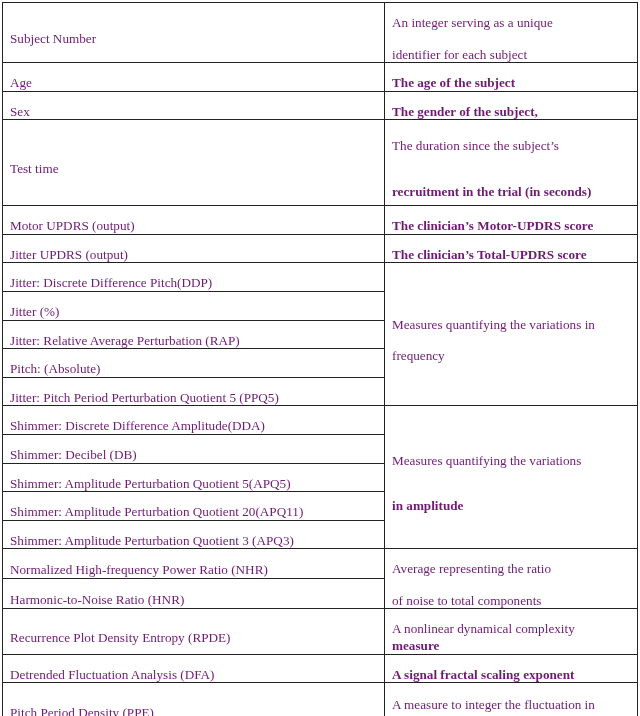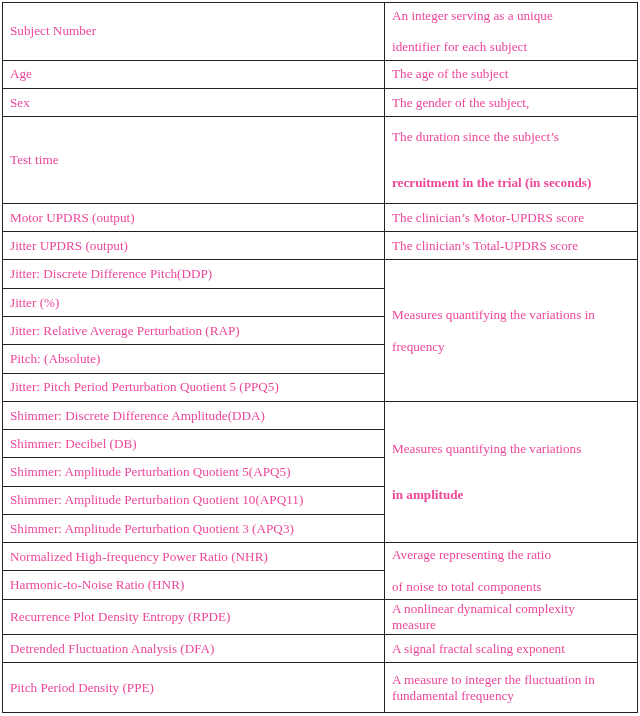--- a/index.html
+++ b/index.html
@@ -31,25 +31,25 @@
     width: 635px;
     height: 711px;
     border: 1px solid #222;
   }
 
   table.feature-table col.col-feature { width: 382px; }
   table.feature-table col.col-desc    { width: 253px; }
 
   table.feature-table td {
     border: 1px solid #222;
-    padding: 0 0 0 7px;
+    padding: 12px 0 0 7px;
     vertical-align: middle;
     font-size: 13.2px;
     line-height: 1.18;
-    color: #ec4899;
+    color: #701a75;
     background: #ffffff;
     box-sizing: border-box;
   }
 
   td.desc {
     padding-left: 9px;
     padding-right: 4px;
   }
 
   
@@ -68,21 +68,21 @@
   
   .lines.loose .ln { margin-bottom: 16px; }
   .lines.loose .ln:last-child { margin-bottom: 0; margin-top: 8px; }
 
   
   .lines.xloose .ln { margin-bottom: 30px; }
   .lines.xloose .ln:last-child { margin-bottom: 0; font-weight: bold; }
 
   
   .lines.tight .ln { margin-bottom: 1px; }
-  .lines.tight .ln:last-child { margin-bottom: 0; }
+  .lines.tight .ln:last-child { margin-bottom: 0; font-weight: bold; }
 
   
   tr.r-tall   td { height: 57px; }
   tr.r-norm   td { height: 28px; }
   tr.r-test   td { height: 86px; }
   tr.r-two    td { height: 35px; }
   tr.r-ppe    td { height: 49px; }
 </style>
 </head>
 <body>
@@ -174,21 +174,21 @@
             </span>
           </td>
         </tr>
         <tr class="r-norm">
           <td class="feature"><span>Shimmer:  Decibel (DB)</span></td>
         </tr>
         <tr class="r-norm">
           <td class="feature"><span>Shimmer:  Amplitude Perturbation Quotient 5(APQ5)</span></td>
         </tr>
         <tr class="r-norm">
-          <td class="feature"><span>Shimmer:  Amplitude Perturbation Quotient 10(APQ11)</span></td>
+          <td class="feature"><span>Shimmer:  Amplitude Perturbation Quotient 20(APQ11)</span></td>
         </tr>
         <tr class="r-norm">
           <td class="feature"><span>Shimmer:  Amplitude Perturbation Quotient 3 (APQ3)</span></td>
         </tr>
         <tr class="r-norm">
           <td class="feature"><span>Normalized High-frequency Power Ratio (NHR)</span></td>
           <td class="desc" rowspan="2">
             <span class="lines loose">
               <span class="ln">Average representing the ratio</span>
               <span class="ln">of noise to total components</span>

